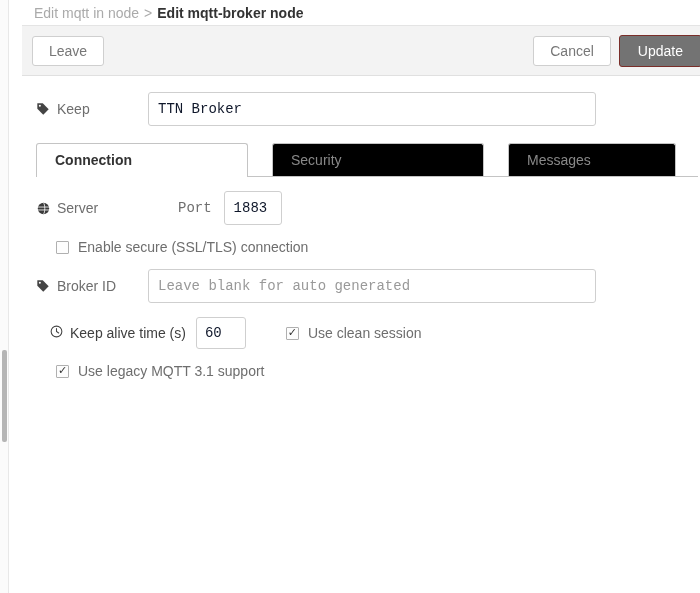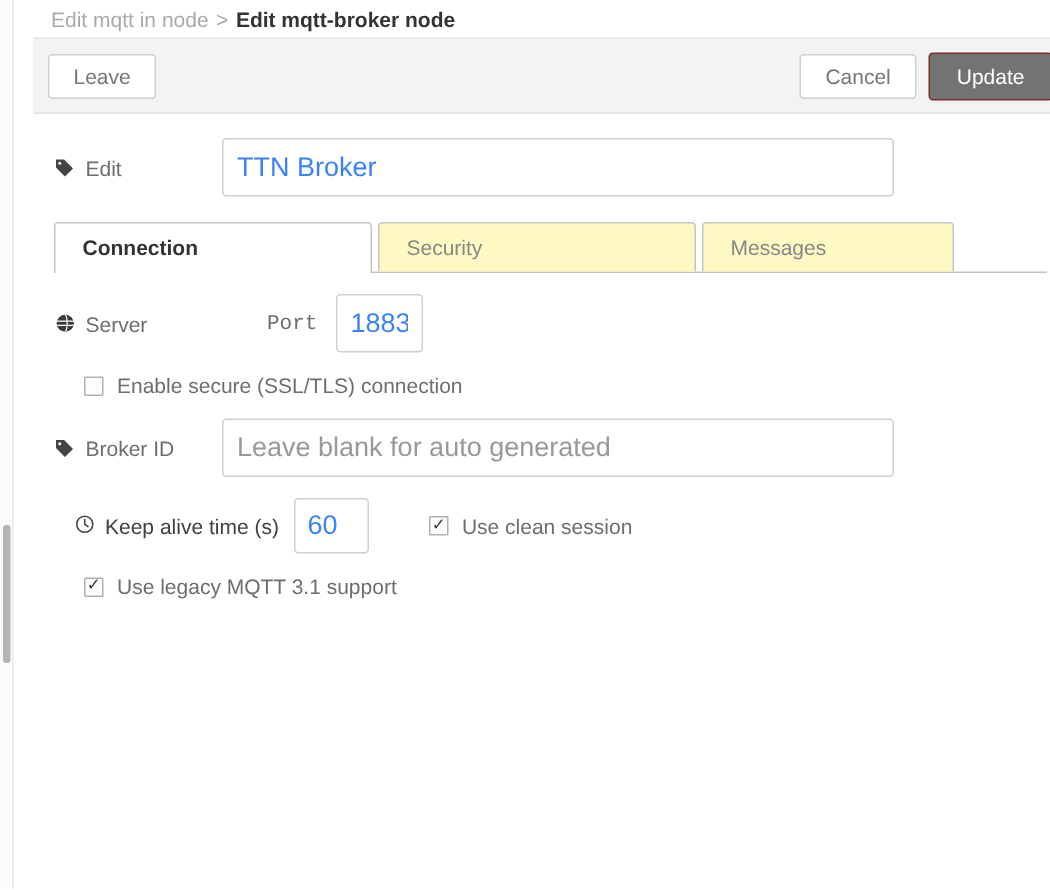--- a/index.html
+++ b/index.html
@@ -138,23 +138,23 @@
     height: 14px;
     align-items: center;
     justify-content: center;
     color: #555555;
   }
 
   .text-input {
     border: 1px solid #cfcfcf;
     border-radius: 3px;
     background: #ffffff;
-    color: #3b82f6;
-    font-size: 18px;
-    font-family: Liberation Sans, sans-serif;
+    color: #0f172a;
+    font-size: 14px;
+    font-family: Liberation Mono, monospace;
     padding: 8px 9px;
     box-sizing: border-box;
     outline: none;
   }
   .text-input::placeholder { color: #999999; }
 
   .input-name { width: 448px; }
   .input-server { width: 252px; }
   .input-port { width: 58px; }
   .input-clientid { width: 448px; }
@@ -169,28 +169,29 @@
   }
 
   
   .tabs-wrap {
     position: relative;
     height: 36px;
     margin: 0 0 14px 0;
     border-bottom: 1px solid #c4c4c4;
     display: flex;
     align-items: flex-end;
+    gap: 20px;
   }
   .tab {
     height: 33px;
     line-height: 33px;
     padding: 0 0 0 18px;
     border: 1px solid #c4c4c4;
     border-bottom: none;
-    background: #fef9c3;
+    background: #000000;
     color: #888888;
     font-size: 14px;
     box-sizing: border-box;
     border-radius: 3px 3px 0 0;
     margin-right: 4px;
     cursor: pointer;
     position: relative;
   }
   .tab-connection { width: 212px; }
   .tab-security   { width: 212px; }
@@ -288,21 +289,21 @@
   <div class="form-body">
 
     <div class="row">
       <div class="field-label">
         <span class="ico">
           <svg width="14" height="14" viewBox="0 0 16 16" aria-hidden="true">
             <path d="M1.5 1.5h6.2L14.5 8.3 8.3 14.5 1.5 7.7V1.5z" fill="#444444"></path>
             <circle cx="4.4" cy="4.4" r="1.15" fill="#ffffff"></circle>
           </svg>
         </span>
-        <span>Edit</span>
+        <span>Keep</span>
       </div>
       <input class="text-input input-name" type="text" value="TTN Broker" style="">
     </div>
 
     <div class="tabs-wrap">
       <div class="tab tab-connection active">Connection</div>
       <div class="tab tab-security">Security</div>
       <div class="tab tab-messages">Messages</div>
     </div>
 

